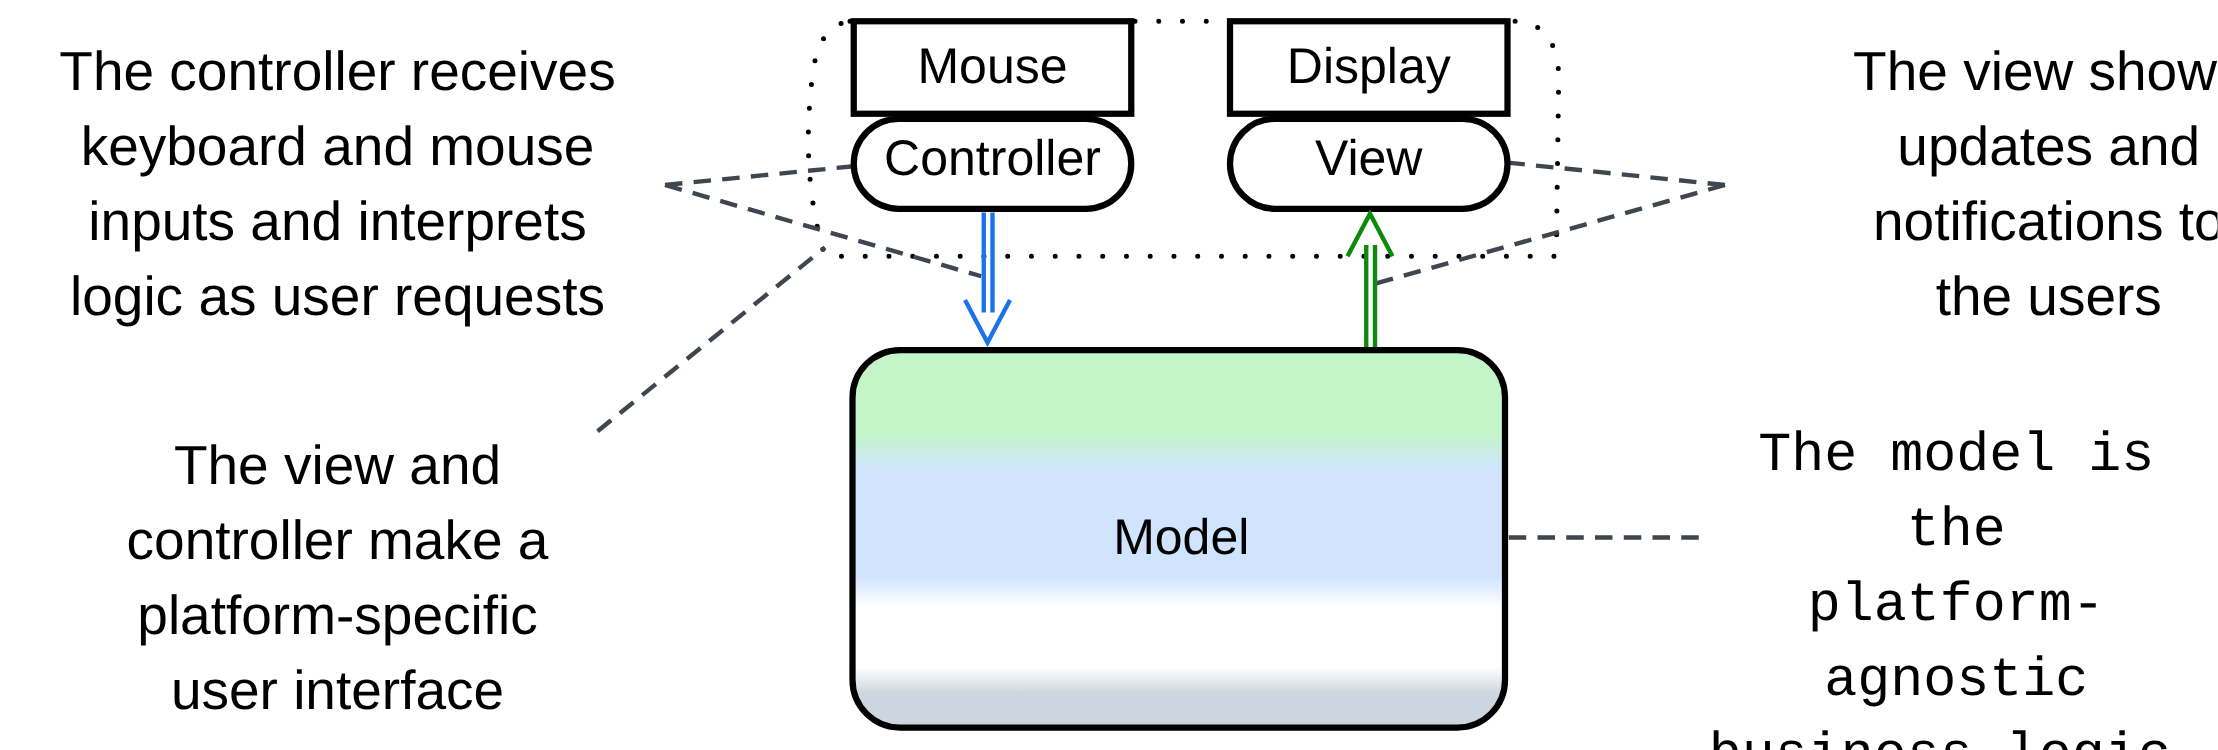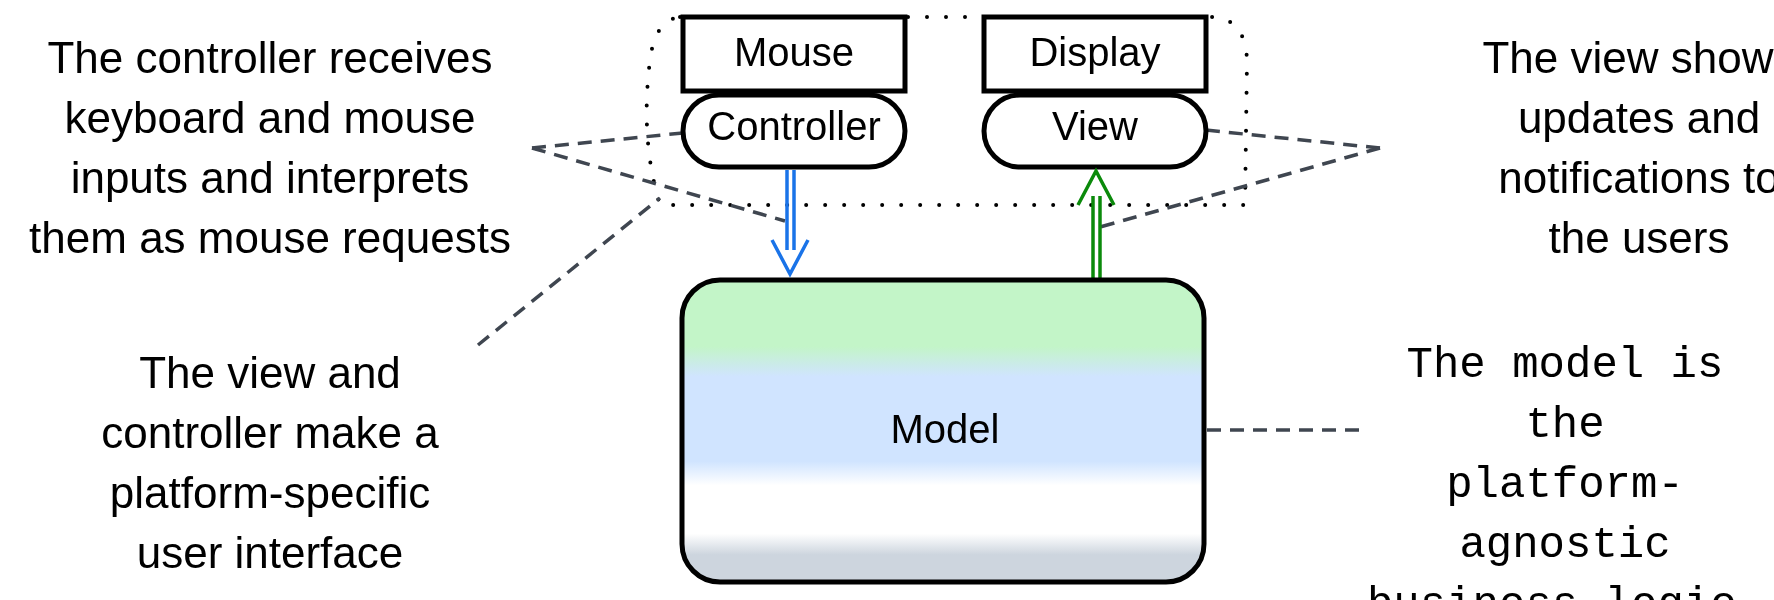--- a/index.html
+++ b/index.html
@@ -70,21 +70,21 @@
 
   <g>
     <rect x="682" y="280" width="522" height="302" rx="38" ry="38" fill="url(#modelGrad)" stroke="#000" stroke-width="5"></rect>
     <text class="box-label" x="945" y="443" text-anchor="middle" font-size="44">Model</text>
   </g>
 </svg>
 
 <div class="caption" style="left:10px; top:28px; width:520px;">The controller receives
 keyboard and mouse
 inputs and interprets
-them as mouse requests</div>
+logic as user requests</div>
 <div class="caption" style="left:40px; top:343px; width:460px;">The view and
 controller make a
 platform-specific
 user interface</div>
 <div class="caption" style="left:1444px; top:28px; width:390px;">The view shows
 updates and
 notifications to
 the users</div>
 <div class="caption" style="left:1360px; top:335px; width:410px;font-family:Liberation Mono, monospace;">The model is the
 platform-agnostic

